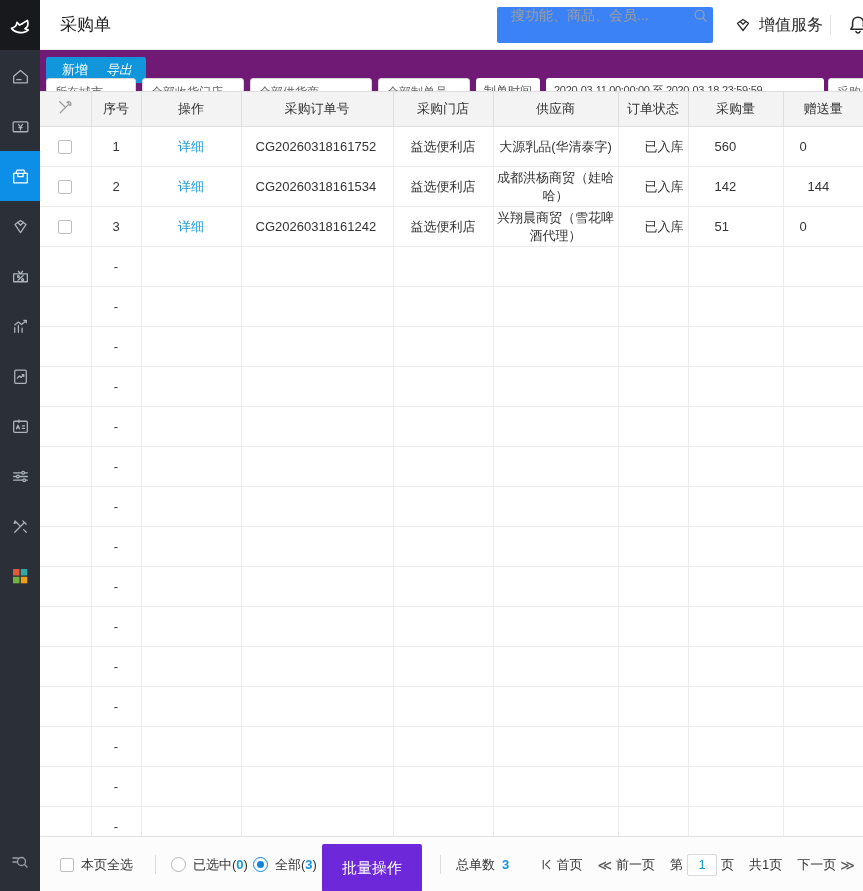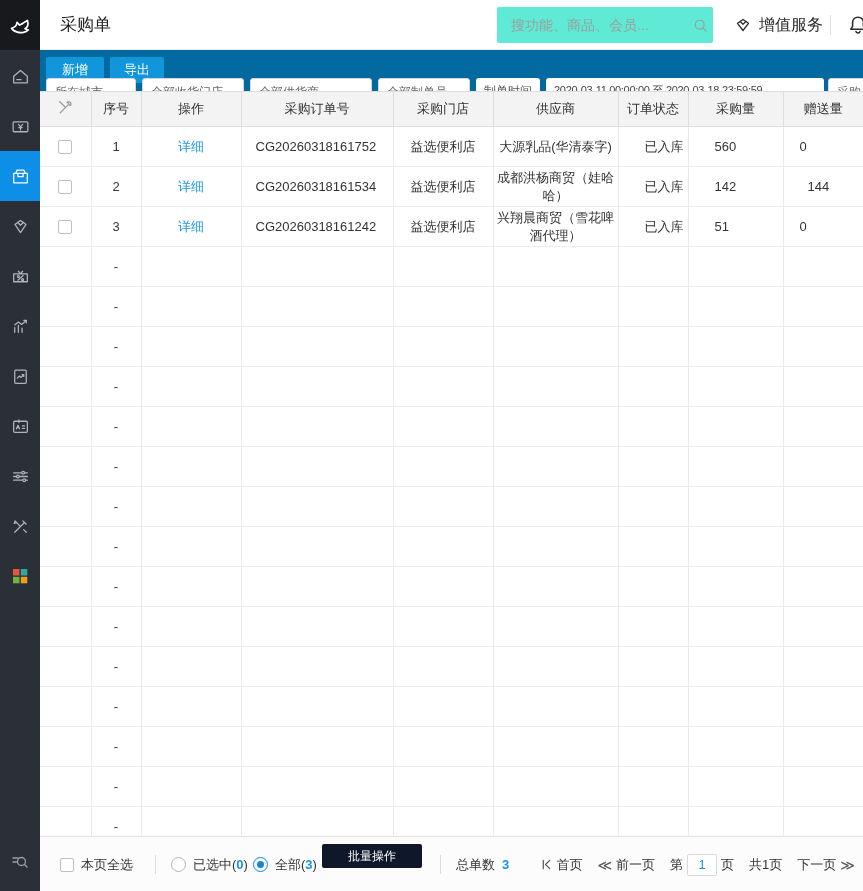--- a/index.html
+++ b/index.html
@@ -15,33 +15,33 @@
   .nav-item svg { stroke:#aeb4bc; fill:none; stroke-width:1.2; stroke-linecap:round; stroke-linejoin:round; }
   .nav-item.active { background:#0d8fe8; }
   .nav-item.active svg { stroke:#ffffff; }
   .nav-item.apps svg { stroke:none; }
   .nav-bottom { position:absolute; bottom:10px; left:0; width:40px; height:40px; display:flex; align-items:center; justify-content:center; cursor:pointer; }
   .nav-bottom svg { stroke:#9aa1a9; fill:none; stroke-width:1.3; stroke-linecap:round; }
 
   
   .header { position:absolute; left:40px; top:0; right:0; height:50px; background:#fff; border-bottom:1px solid #ececec; z-index:6; overflow:hidden; }
   .page-title { position:absolute; left:20px; top:0; line-height:50px; font-size:17px; color:#222; }
-  .search-box { position:absolute; left:457px; top:7px; width:216px; height:36px; background:#5eead4; border-radius:2px; display:flex; align-items:center; }
+  .search-box { position:absolute; left:457px; top:7px; width:216px; height:36px; background:#3b82f6; border-radius:2px; display:flex; align-items:flex-start; }
   .search-box input { flex:1; border:0; background:transparent; outline:none; font-size:14px; color:#333; padding-left:14px; font-family:inherit; }
   .search-box input::placeholder { color:#9e9e9e; }
   .search-box .mag { margin-right:12px; display:flex; }
   .vas { position:absolute; left:693px; top:0; height:50px; display:flex; align-items:center; gap:6px; font-size:16px; color:#2b2b2b; cursor:pointer;text-align:center; }
   .hsep { position:absolute; left:790px; top:15px; height:20px; border-left:1px solid #e0e0e0; }
   .bell { position:absolute; left:806px; top:13px; }
 
   
-  .main { position:absolute; left:40px; top:50px; right:0; bottom:0; background:#0369a1; }
+  .main { position:absolute; left:40px; top:50px; right:0; bottom:0; background:#701a75; }
   .btn { position:absolute; border:0; border-radius:2px; background:#1296db; color:#fff; font-size:13px; cursor:pointer; font-family:inherit; }
   .btn-add { left:6px; top:7px; width:58px; height:26px; }
-  .btn-export { left:70px; top:7px; width:54px; height:26px; }
+  .btn-export { left:52px; top:7px; width:54px; height:26px;font-style:italic; }
 
   
   .filters { position:absolute; top:28px; left:0; right:0; height:30px; z-index:1; }
   .fbox { position:absolute; top:0; height:26px; border:1px solid #d8d8d8; border-radius:3px; background:#fff; font-size:12px; color:#666; padding:5px 8px; white-space:nowrap; overflow:hidden; }
   .fb-city { left:6px; width:90px; }
   .fb-chain { left:102px; width:102px; }
   .fb-supplier { left:210px; width:122px; }
   .fb-maker { left:338px; width:92px; }
   .fb-time { left:436px; width:64px; border:0; color:#555; }
   .fb-dates { left:506px; width:278px; border:0; letter-spacing:-0.3px; font-size:11px; color:#444; }
@@ -63,21 +63,21 @@
   .cb { display:inline-block; width:14px; height:14px; border:1px solid #bfbfbf; border-radius:2px; background:#fff; vertical-align:middle; cursor:pointer; }
 
   
   .footer { position:absolute; left:40px; right:0; bottom:0; height:55px; background:#fcfcfc; border-top:1px solid #e2e2e2; z-index:8; font-size:13px; color:#333; }
   .fitem { position:absolute; top:0; height:55px; display:flex; align-items:center; gap:7px; }
   .fsep { position:absolute; top:18px; height:19px; border-left:1px solid #dcdcdc; }
   .radio { display:inline-block; width:15px; height:15px; border:1px solid #b5b5b5; border-radius:50%; background:#fff; position:relative; }
   .radio.sel { border-color:#1286d9; }
   .radio.sel::after { content:""; position:absolute; left:3px; top:3px; width:7px; height:7px; border-radius:50%; background:#1286d9; }
   .blue { color:#1296db; font-weight:bold; }
-  .batch-btn { position:absolute; left:282px; top:7px; width:100px; height:24px; background:#0f172a; color:#fff; border:0; border-radius:2px; font-size:12px; cursor:pointer; font-family:inherit; }
+  .batch-btn { position:absolute; left:282px; top:7px; width:100px; height:48px; background:#6d28d9; color:#fff; border:0; border-radius:2px; font-size:15px; cursor:pointer; font-family:inherit; }
   .pager { position:absolute; right:8px; top:0; height:55px; display:flex; align-items:center; gap:15px; }
   .pager .pg { display:flex; align-items:center; gap:4px; cursor:pointer; color:#333; }
   .pager .arr { color:#555; font-size:14px; }
   .page-input { width:30px; height:22px; border:1px solid #d9d9d9; border-radius:2px; text-align:center; color:#1296db; font-size:13px; outline:none; font-family:inherit; }
 </style>
 </head>
 <body>
 
 <div id="app">
 

